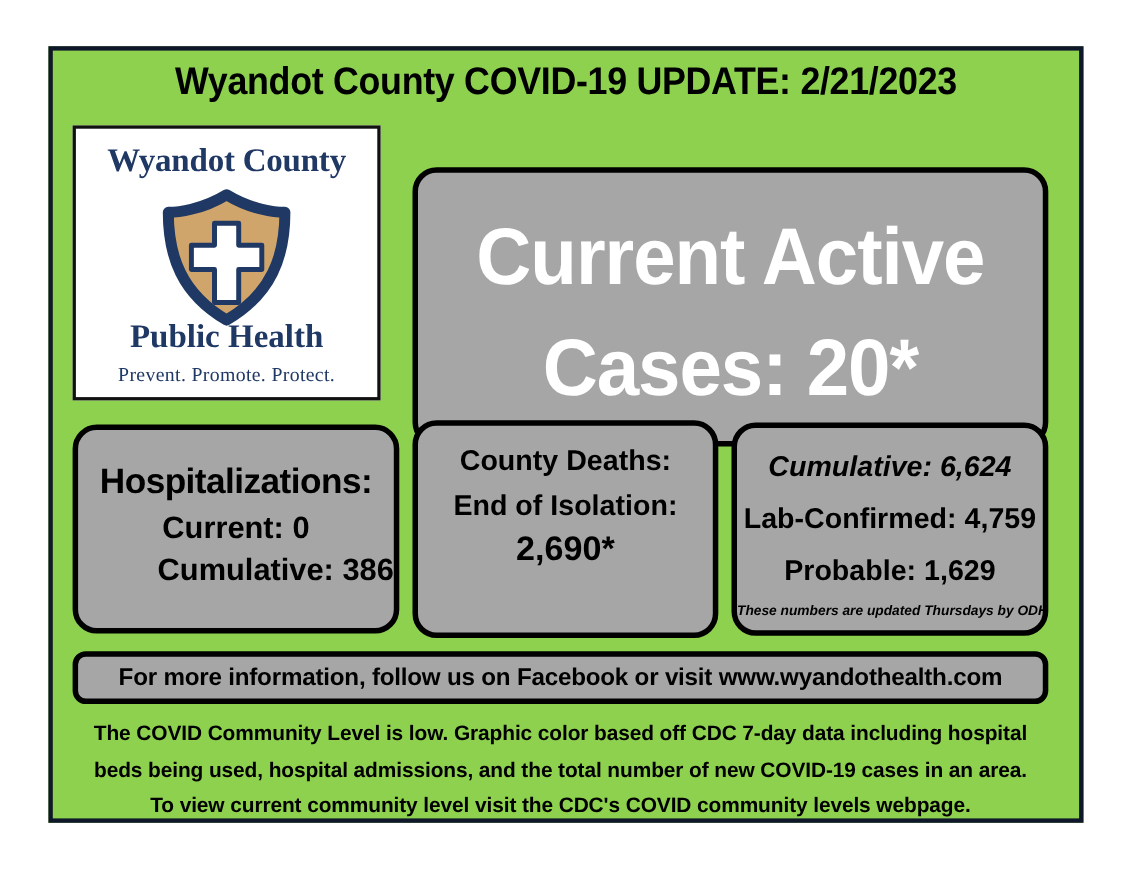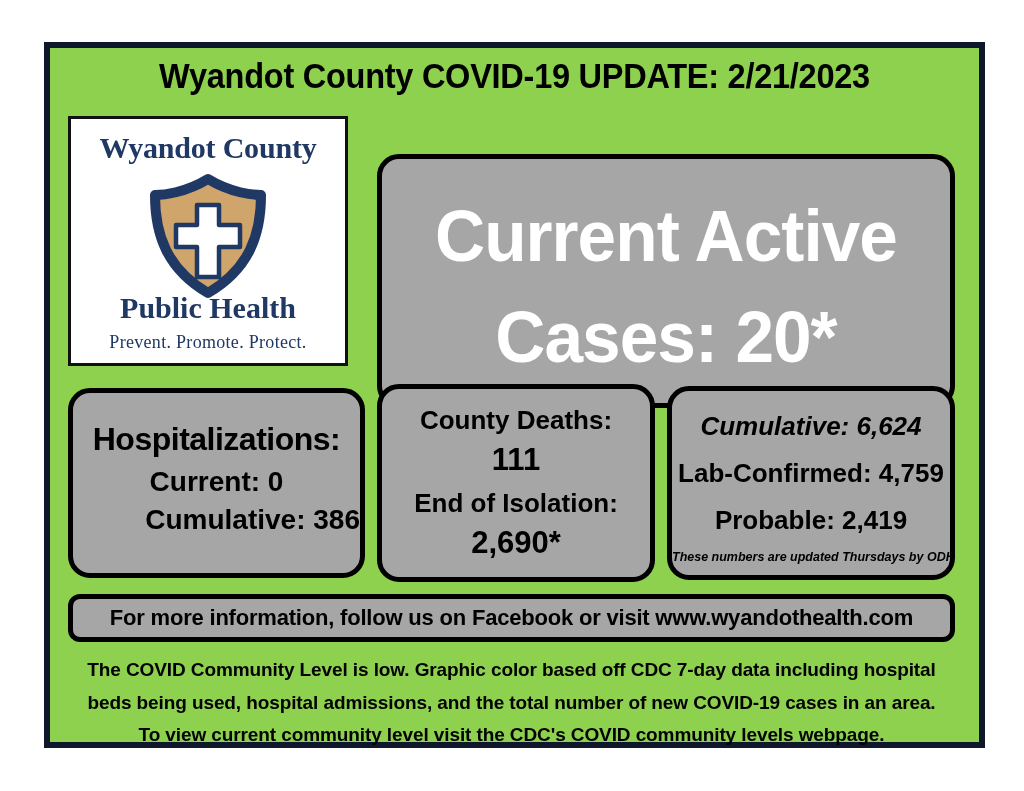--- a/index.html
+++ b/index.html
@@ -16,21 +16,21 @@
 
   
   #poster {
     position: absolute;
     left: 44px;
     top: 42px;
     width: 941px;
     height: 706px;
     box-sizing: border-box;
     background: #8DD14E;
-    border: 6px solid #0f172a;
+    border: 4px solid #0f172a;
   }
 
   
   #header-title {
     position: absolute;
     left: 0;
     top: 8px;
     width: 100%;
     text-align: center;
     font-size: 35px;
@@ -241,29 +241,28 @@
   </div>
 
   <div class="card" id="hosp-card">
     <div class="stat-head" id="hosp-title">Hospitalizations:</div>
     <div class="stat-val" id="hosp-current">Current:  0</div>
     <div class="stat-val" id="hosp-cumulative">Cumulative:  386</div>
   </div>
 
   <div class="card" id="deaths-card">
     <div class="stat-head" id="deaths-title">County Deaths:</div>
-    <div class="stat-val" id="deaths-value">111</div>
     <div class="stat-head" id="eoi-title">End of Isolation:</div>
     <div class="stat-val" id="eoi-value">2,690*</div>
   </div>
 
   <div class="card" id="counts-card">
     <div class="stat-val" id="counts-cumulative">Cumulative: 6,624</div>
     <div class="stat-val" id="counts-lab">Lab-Confirmed: 4,759</div>
-    <div class="stat-val" id="counts-probable">Probable: 2,419</div>
+    <div class="stat-val" id="counts-probable">Probable: 1,629</div>
     <div id="counts-note">These numbers are updated Thursdays by ODH</div>
   </div>
 
   <div class="card" id="info-banner">
     <span id="info-banner-text">For more information, follow us on Facebook or visit www.wyandothealth.com</span>
   </div>
 
   <div id="footnote">
     <div>The COVID Community Level is low. Graphic color based off CDC 7-day data including hospital</div>
     <div>beds being used, hospital admissions, and the total number of new COVID-19 cases in an area.</div>

